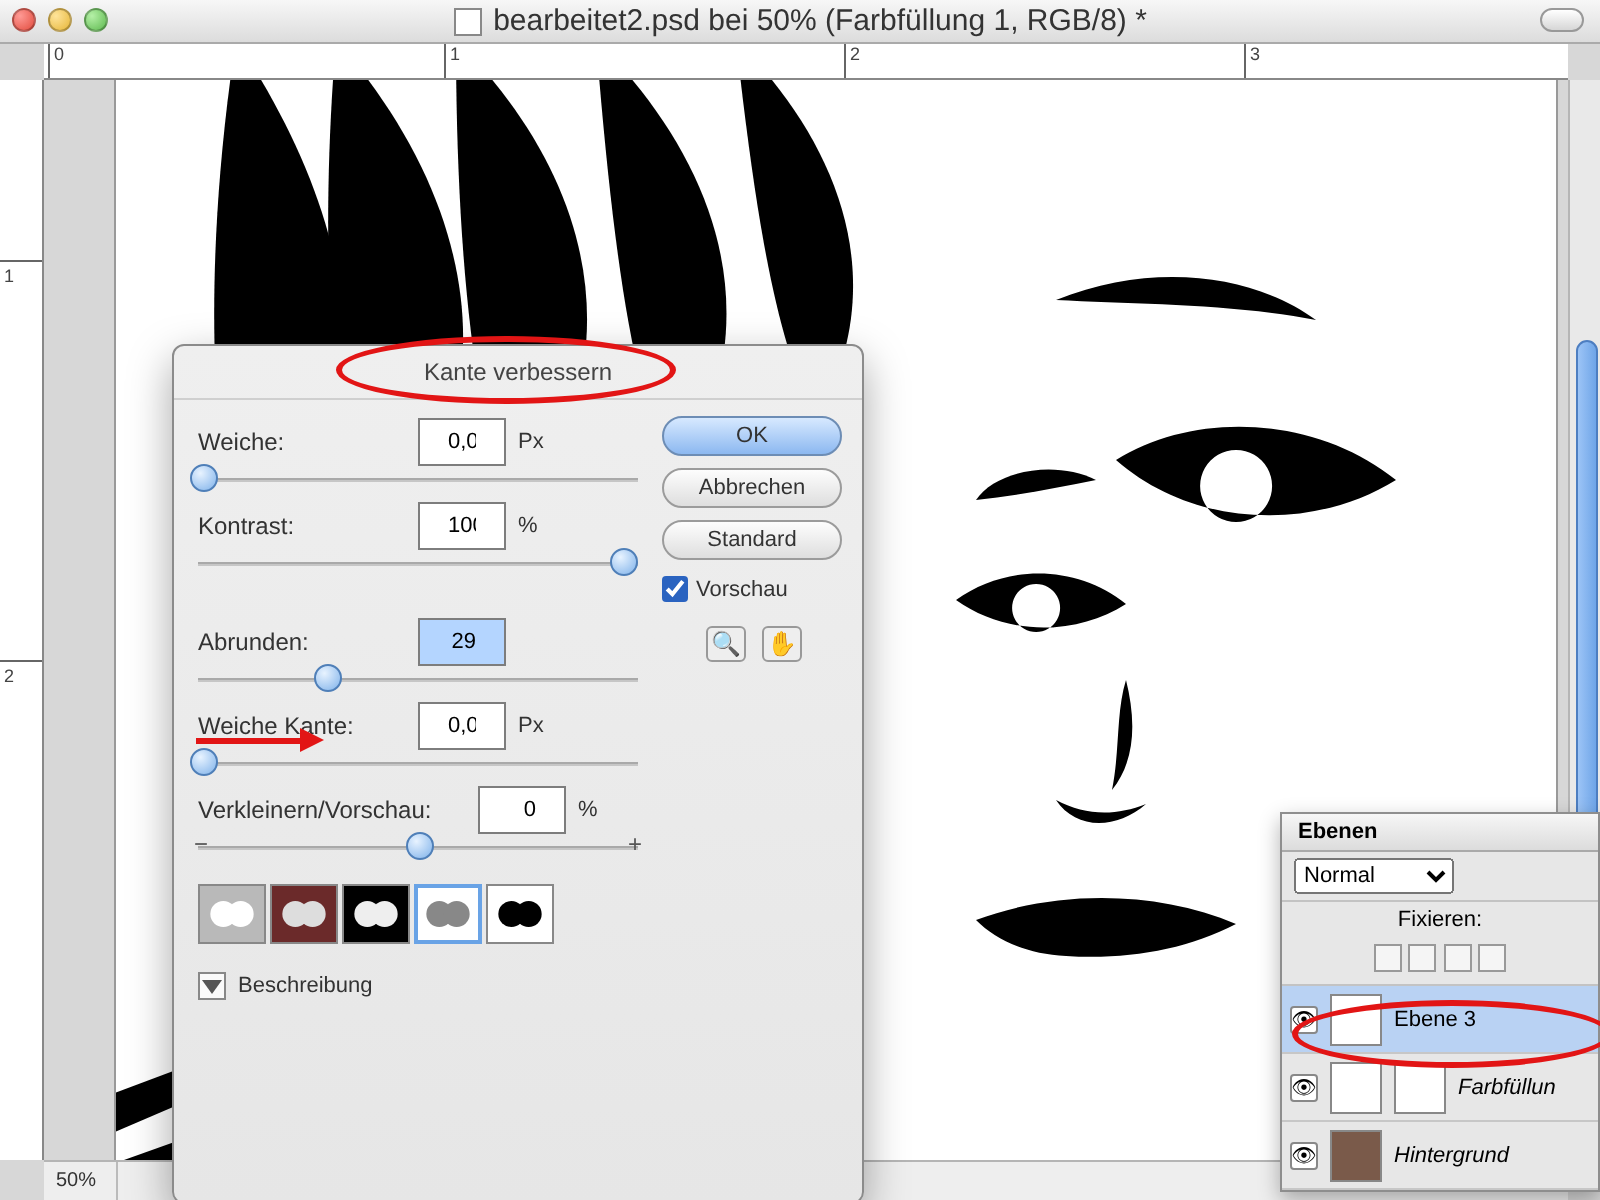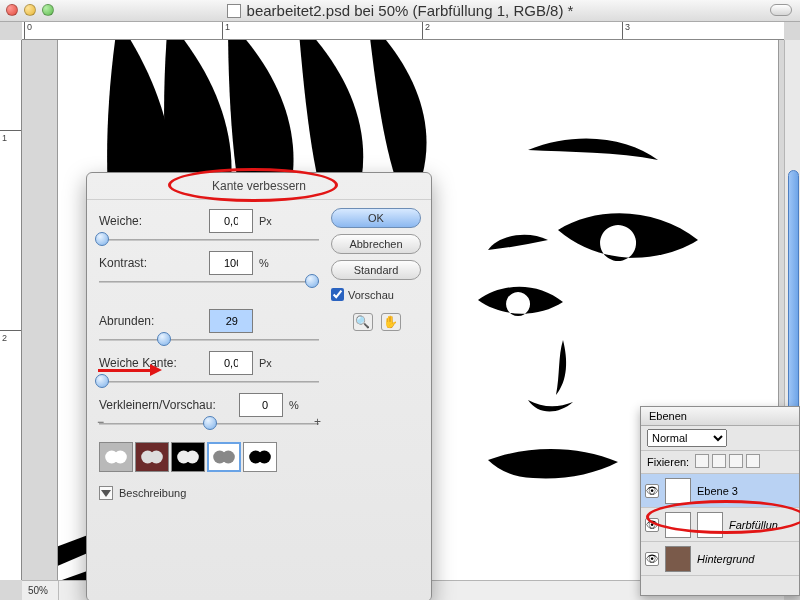--- a/index.html
+++ b/index.html
@@ -60,24 +60,24 @@
   .swatches .sw { width:34px; height:30px; border:1px solid #888; display:flex; align-items:center; justify-content:center;}
   .swatches .sw.sel { border:2px solid #69a3e6;}
   .sw svg{width:26px;height:26px;}
 
   .desc { margin-top:14px; display:flex; align-items:center; gap:6px; font-size:11px;}
   .desc .tri { width:0;height:0;border-left:5px solid transparent;border-right:5px solid transparent;border-top:7px solid #555;}
   .desc .box { width:14px;height:14px;border:1px solid #888;background:#fafafa;}
 
   
   .layers { position:absolute; right:0; bottom:4px; width:160px; height:190px; background:#e7e7e7; border:1px solid #8e8e8e; box-shadow:0 4px 10px rgba(0,0,0,.3); font-size:11px;}
-  .layers .tab { background:linear-gradient(#f6f6f6,#dcdcdc); border-bottom:1px solid #aaa; padding:3px 8px; font-weight:normal;}
+  .layers .tab { background:linear-gradient(#f6f6f6,#dcdcdc); border-bottom:1px solid #aaa; padding:3px 8px; font-weight:bold;}
   .layers .mode { padding:3px 6px; border-bottom:1px solid #c3c3c3; display:flex; align-items:center;}
   .layers .mode select{ font-size:11px; width:80px; height:18px;}
-  .layers .fix { padding:3px 6px; border-bottom:1px solid #c3c3c3; display:flex; align-items:center; gap:6px;}
+  .layers .fix { padding:3px 6px; border-bottom:1px solid #c3c3c3; display:flex; align-items:center; gap:6px;flex-direction:column;}
   .layers .lrow { display:flex; align-items:center; height:34px; border-bottom:1px solid #c7c7c7; padding:0 4px; gap:6px;}
   .layers .eye { width:14px;height:14px; border:1px solid #888; border-radius:2px; display:flex;align-items:center;justify-content:center; font-size:10px; background:#fff;}
   .layers .thumb { width:26px;height:26px;border:1px solid #888;background:#fff;}
   .layers .lrow.sel { background:#b9d2f3;}
   .mini-icons span{display:inline-block;width:14px;height:14px;border:1px solid #999;background:#f5f5f5;}
 
   
   .ellipse { position:absolute; border:3px solid #e21515; border-radius:50%; background:transparent; pointer-events:none;}
   .ell1 { left:168px; top:146px; width:170px; height:34px;}
   .ell2 { right:-6px; bottom:66px; width:160px; height:34px;}

